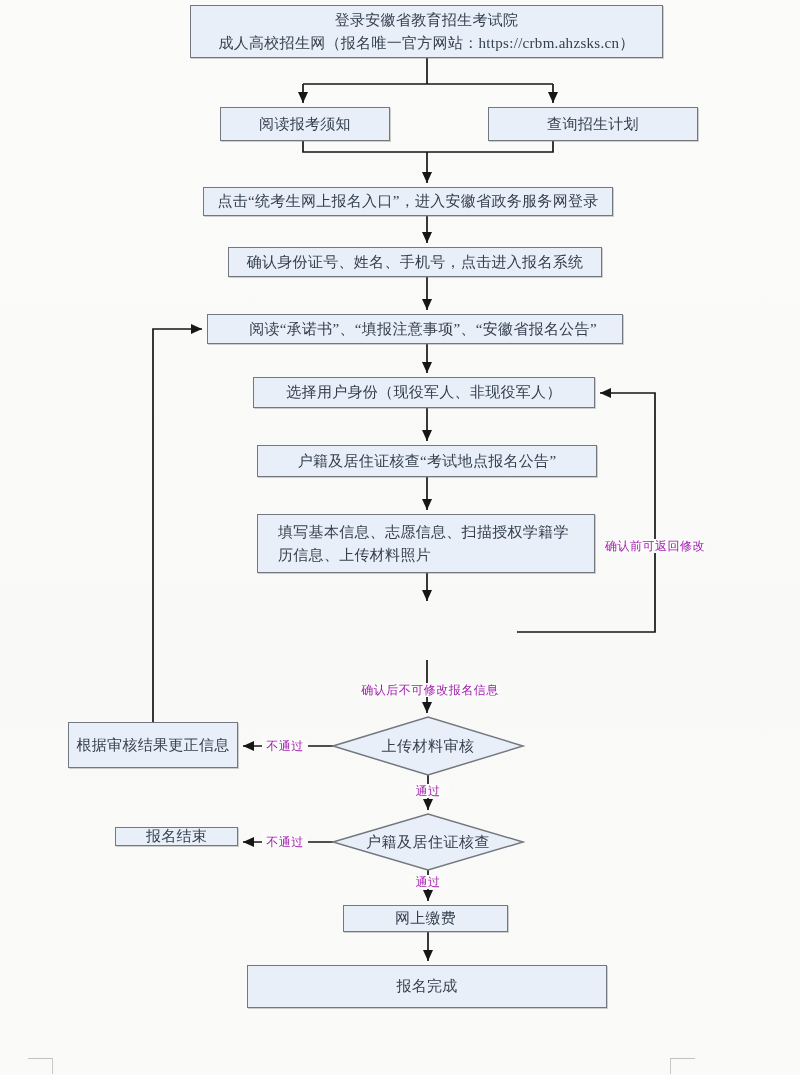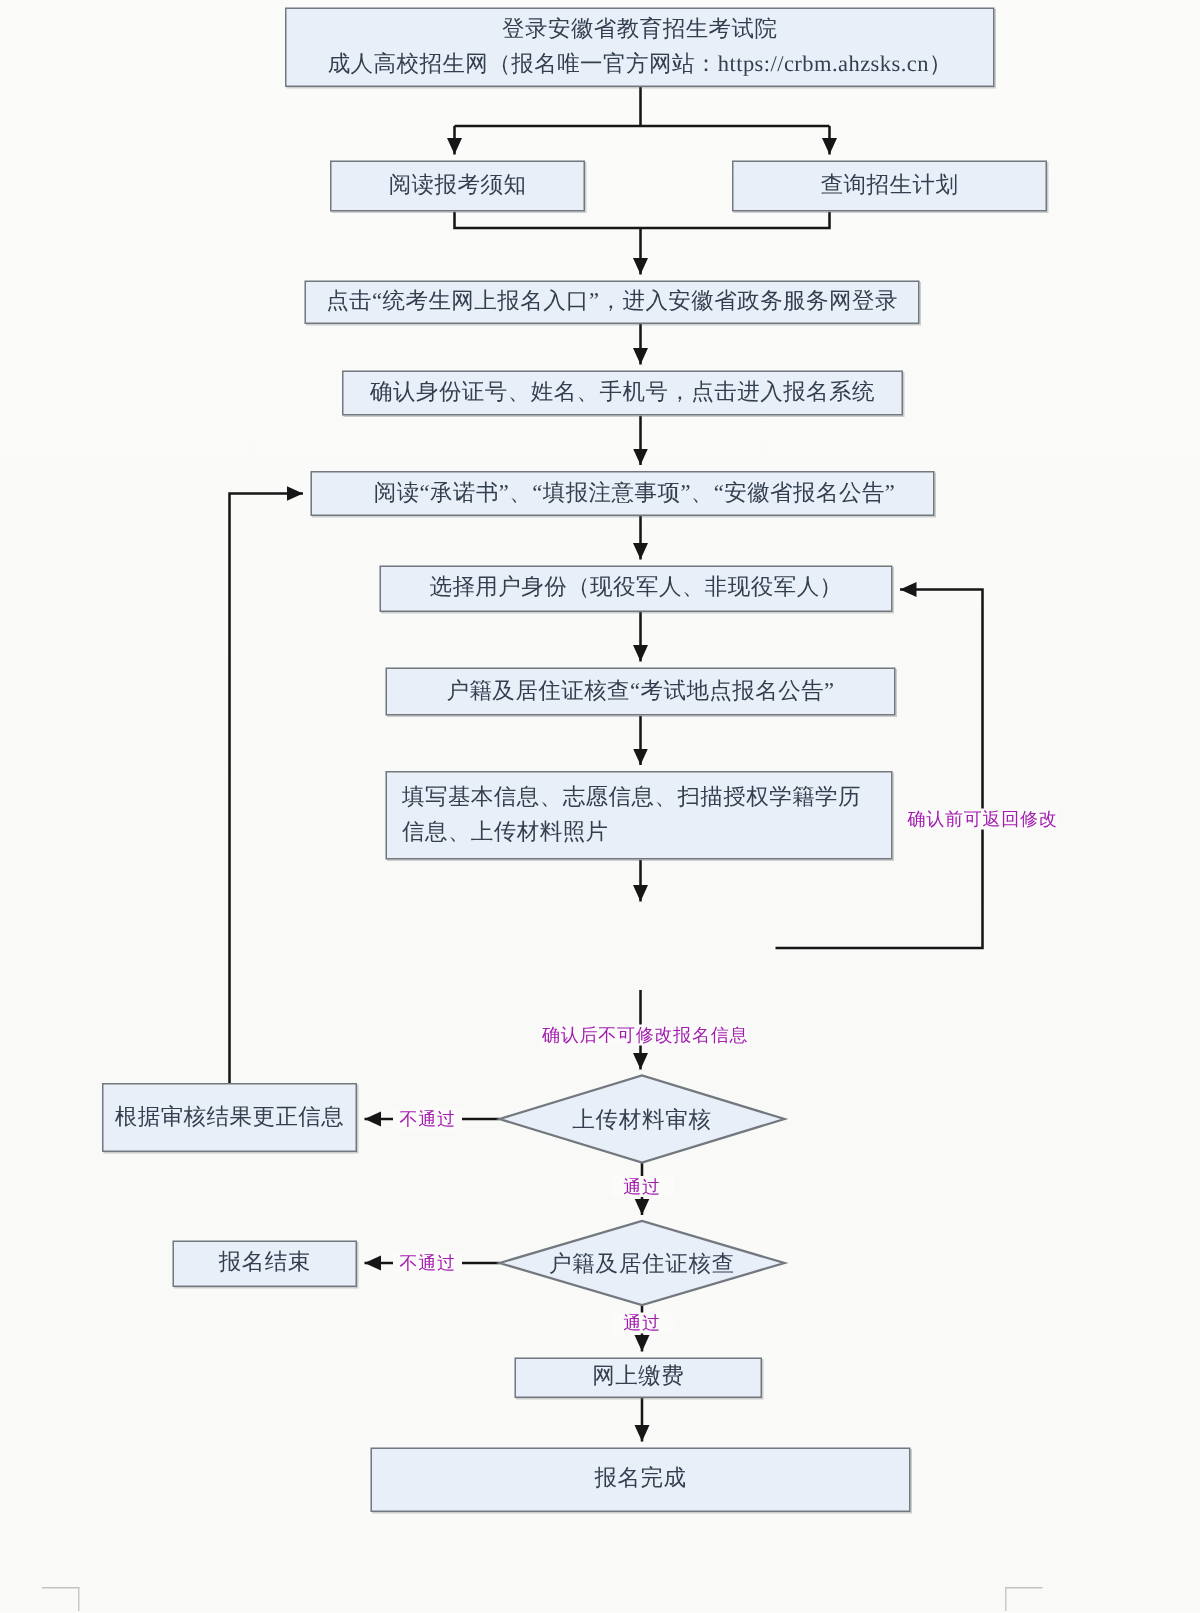--- a/index.html
+++ b/index.html
@@ -110,30 +110,30 @@
   </div>
 
   <div class="node" style="left:253px;top:377px;width:342px;height:31px;">
     <span>选择用户身份（现役军人、非现役军人）</span>
   </div>
 
   <div class="node" style="left:257px;top:445px;width:340px;height:32px;">
     <span>户籍及居住证核查“考试地点报名公告”</span>
   </div>
 
-  <div class="node" style="left:257px;top:514px;width:338px;height:59px;padding:2px 10px;">
+  <div class="node" style="left:257px;top:514px;width:338px;height:59px;padding:2px 20px;">
     <span>填写基本信息、志愿信息、扫描授权学籍学历信息、上传材料照片</span>
   </div>
 
 
   <div class="node" style="left:68px;top:722px;width:170px;height:46px;">
     <span>根据审核结果更正信息</span>
   </div>
 
-  <div class="node" style="left:115px;top:827px;width:123px;height:31px;">
+  <div class="node" style="left:115px;top:827px;width:123px;height:19px;">
     <span>报名结束</span>
   </div>
 
   <div class="node" style="left:343px;top:905px;width:165px;height:27px;">
     <span>网上缴费</span>
   </div>
 
   <div class="node" style="left:247px;top:965px;width:360px;height:43px;">
     <span>报名完成</span>
   </div>

